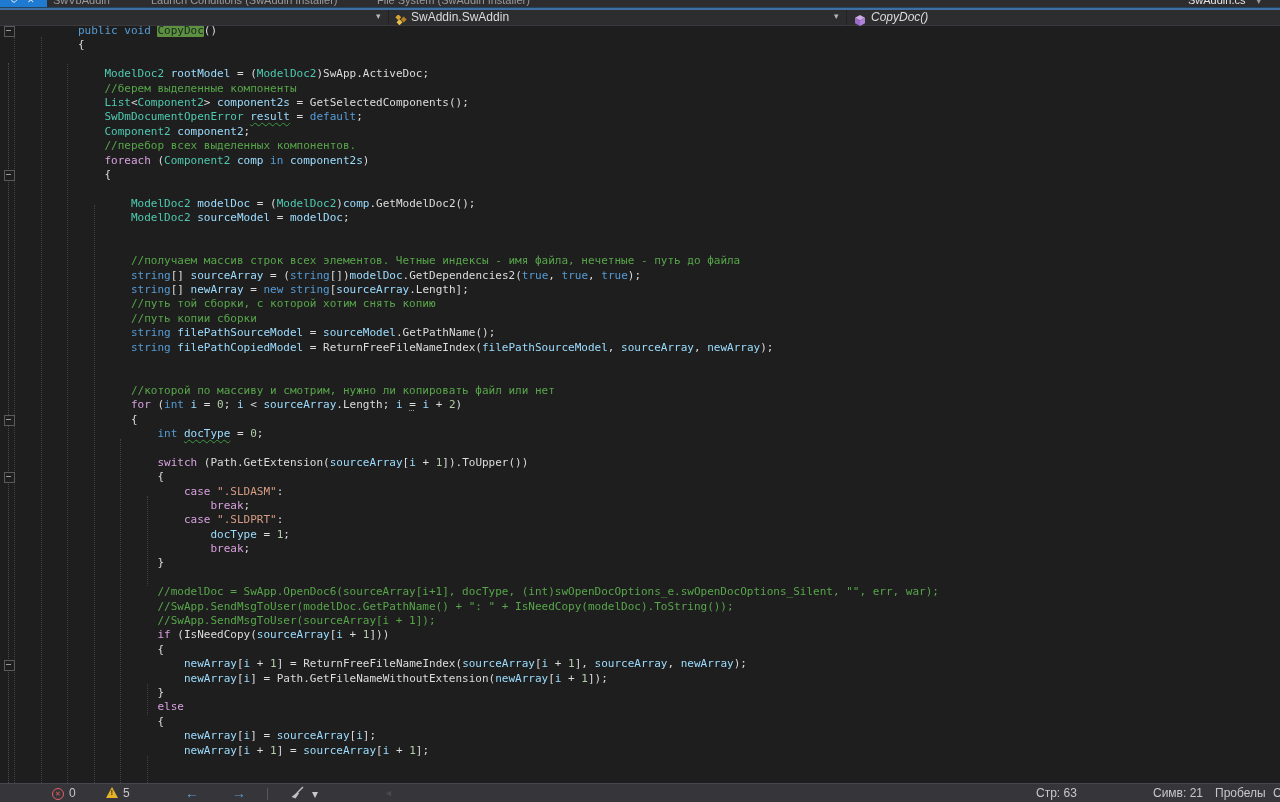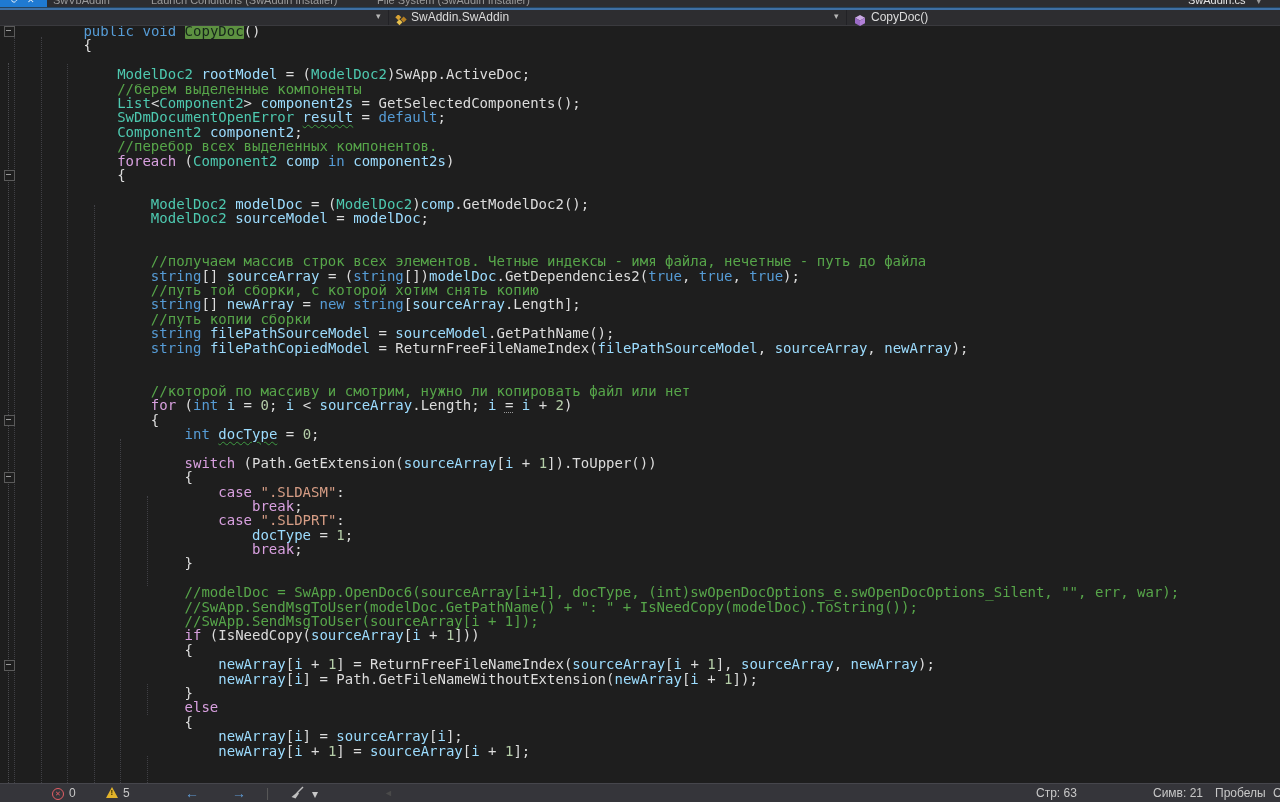--- a/index.html
+++ b/index.html
@@ -16,22 +16,22 @@
   
   #navbar{position:absolute;left:0;top:10px;width:1280px;height:15px;background:#2d2d30;
           border-bottom:1px solid #3a3a3e;z-index:5;}
   .navsec{position:absolute;top:0;height:15px;border-right:1px solid #222226;}
   .navtext{position:absolute;top:0px;font-size:12px;line-height:15px;color:#dcdcdc;white-space:nowrap;}
   .ddarrow{position:absolute;top:1px;font-size:9px;color:#b6b6b6;}
   .navicon{position:absolute;top:2px;}
   
   #editor{position:absolute;left:0;top:25px;width:1280px;height:758px;background:#1e1e1e;overflow:hidden;z-index:1;}
   #code-layer{position:absolute;left:0;top:-1px;width:1280px;}
-  .cl{position:relative;height:14.4px;line-height:14.4px;white-space:pre;padding-left:16px;
-      font-family:"DejaVu Sans Mono",monospace;font-size:14px;color:#dcdcdc;}
+  .cl{position:relative;height:14.4px;line-height:14.4px;white-space:pre;padding-left:25px;
+      font-family:"DejaVu Sans Mono",monospace;font-size:11px;color:#dcdcdc;}
   .tok-pl{color:#dcdcdc;}
   .tok-k{color:#569cd6;}
   .tok-c{color:#d8a0df;}
   .tok-t{color:#4ec9b0;}
   .tok-v{color:#9cdcfe;}
   .tok-s{color:#d69d85;}
   .tok-n{color:#b5cea8;}
   .tok-cm{color:#57a64a;}
   .tok-vw{color:#9cdcfe;text-decoration:underline wavy #3f9b43 1px;text-underline-offset:2px;}
   .tok-pd{color:#dcdcdc;text-decoration:underline dotted #9a9a9a 1px;text-underline-offset:2px;}
@@ -80,21 +80,21 @@
       <span class="navicon" style="left:6px;">
         <svg width="13" height="11" viewBox="0 0 13 11">
           <rect x="2.2" y="0.2" width="4.2" height="4.2" transform="rotate(45 4.3 2.3)" fill="#d9a334"></rect>
           <rect x="7.6" y="2.4" width="4.2" height="4.2" transform="rotate(45 9.7 4.5)" fill="#b57f22"></rect>
           <rect x="3.4" y="5.2" width="4.2" height="4.2" transform="rotate(45 5.5 7.3)" fill="#e8c14d"></rect>
         </svg>
       </span>
       <span class="navtext" style="left:23px;">SwAddin.SwAddin</span>
       <span class="ddarrow" style="left:446px;">▾</span>
     </div>
-    <div class="navsec" style="left:846px;width:434px;border-right:none;">
+    <div class="navsec" style="left:846px;width:434px;border-right:none;font-style:italic;">
       <span class="navicon" style="left:8px;">
         <svg width="12" height="11" viewBox="0 0 12 11">
           <polygon points="6,0 11,2.7 6,5.4 1,2.7" fill="#cbaae6"></polygon>
           <polygon points="1,2.7 6,5.4 6,11 1,8.3" fill="#9b6bc7"></polygon>
           <polygon points="11,2.7 6,5.4 6,11 11,8.3" fill="#b180d7"></polygon>
         </svg>
       </span>
       <span class="navtext" style="left:25px;">CopyDoc()</span>
     </div>
   </div>
@@ -123,22 +123,22 @@
         <div class="cl"><span class="tok-pl">            </span><span class="tok-cm">//перебор всех выделенных компонентов.</span></div>
         <div class="cl"><span class="tok-pl">            </span><span class="tok-c">foreach</span><span class="tok-pl"> (</span><span class="tok-t">Component2</span><span class="tok-pl"> </span><span class="tok-v">comp</span><span class="tok-pl"> </span><span class="tok-k">in</span><span class="tok-pl"> </span><span class="tok-v">component2s</span><span class="tok-pl">)</span></div>
         <div class="cl"><span class="tok-pl">            {</span></div>
         <div class="cl"></div>
         <div class="cl"><span class="tok-pl">                </span><span class="tok-t">ModelDoc2</span><span class="tok-pl"> </span><span class="tok-v">modelDoc</span><span class="tok-pl"> = (</span><span class="tok-t">ModelDoc2</span><span class="tok-pl">)</span><span class="tok-v">comp</span><span class="tok-pl">.GetModelDoc2();</span></div>
         <div class="cl"><span class="tok-pl">                </span><span class="tok-t">ModelDoc2</span><span class="tok-pl"> </span><span class="tok-v">sourceModel</span><span class="tok-pl"> = </span><span class="tok-v">modelDoc</span><span class="tok-pl">;</span></div>
         <div class="cl"></div>
         <div class="cl"></div>
         <div class="cl"><span class="tok-pl">                </span><span class="tok-cm">//получаем массив строк всех элементов. Четные индексы - имя файла, нечетные - путь до файла</span></div>
         <div class="cl"><span class="tok-pl">                </span><span class="tok-k">string</span><span class="tok-pl">[] </span><span class="tok-v">sourceArray</span><span class="tok-pl"> = (</span><span class="tok-k">string</span><span class="tok-pl">[])</span><span class="tok-v">modelDoc</span><span class="tok-pl">.GetDependencies2(</span><span class="tok-k">true</span><span class="tok-pl">, </span><span class="tok-k">true</span><span class="tok-pl">, </span><span class="tok-k">true</span><span class="tok-pl">);</span></div>
+        <div class="cl"><span class="tok-pl">                </span><span class="tok-k">string</span><span class="tok-pl">[] </span><span class="tok-v">newArray</span><span class="tok-pl"> = </span><span class="tok-k">new</span><span class="tok-pl"> </span><span class="tok-k">string</span><span class="tok-pl">[</span><span class="tok-v">sourceArray</span><span class="tok-pl">.Length];</span></div>
         <div class="cl"><span class="tok-pl">                </span><span class="tok-cm">//путь той сборки, с которой хотим снять копию</span></div>
-        <div class="cl"><span class="tok-pl">                </span><span class="tok-k">string</span><span class="tok-pl">[] </span><span class="tok-v">newArray</span><span class="tok-pl"> = </span><span class="tok-k">new</span><span class="tok-pl"> </span><span class="tok-k">string</span><span class="tok-pl">[</span><span class="tok-v">sourceArray</span><span class="tok-pl">.Length];</span></div>
         <div class="cl"><span class="tok-pl">                </span><span class="tok-cm">//путь копии сборки</span></div>
         <div class="cl"><span class="tok-pl">                </span><span class="tok-k">string</span><span class="tok-pl"> </span><span class="tok-v">filePathSourceModel</span><span class="tok-pl"> = </span><span class="tok-v">sourceModel</span><span class="tok-pl">.GetPathName();</span></div>
         <div class="cl"><span class="tok-pl">                </span><span class="tok-k">string</span><span class="tok-pl"> </span><span class="tok-v">filePathCopiedModel</span><span class="tok-pl"> = ReturnFreeFileNameIndex(</span><span class="tok-v">filePathSourceModel</span><span class="tok-pl">, </span><span class="tok-v">sourceArray</span><span class="tok-pl">, </span><span class="tok-v">newArray</span><span class="tok-pl">);</span></div>
         <div class="cl"></div>
         <div class="cl"></div>
         <div class="cl"><span class="tok-pl">                </span><span class="tok-cm">//которой по массиву и смотрим, нужно ли копировать файл или нет</span></div>
         <div class="cl"><span class="tok-pl">                </span><span class="tok-c">for</span><span class="tok-pl"> (</span><span class="tok-k">int</span><span class="tok-pl"> </span><span class="tok-v">i</span><span class="tok-pl"> = </span><span class="tok-n">0</span><span class="tok-pl">; </span><span class="tok-v">i</span><span class="tok-pl"> &lt; </span><span class="tok-v">sourceArray</span><span class="tok-pl">.Length; </span><span class="tok-v">i</span><span class="tok-pl"> </span><span class="tok-pd">=</span><span class="tok-pl"> </span><span class="tok-v">i</span><span class="tok-pl"> + </span><span class="tok-n">2</span><span class="tok-pl">)</span></div>
         <div class="cl"><span class="tok-pl">                {</span></div>
         <div class="cl"><span class="tok-pl">                    </span><span class="tok-k">int</span><span class="tok-pl"> </span><span class="tok-vw">docType</span><span class="tok-pl"> = </span><span class="tok-n">0</span><span class="tok-pl">;</span></div>
         <div class="cl"></div>

